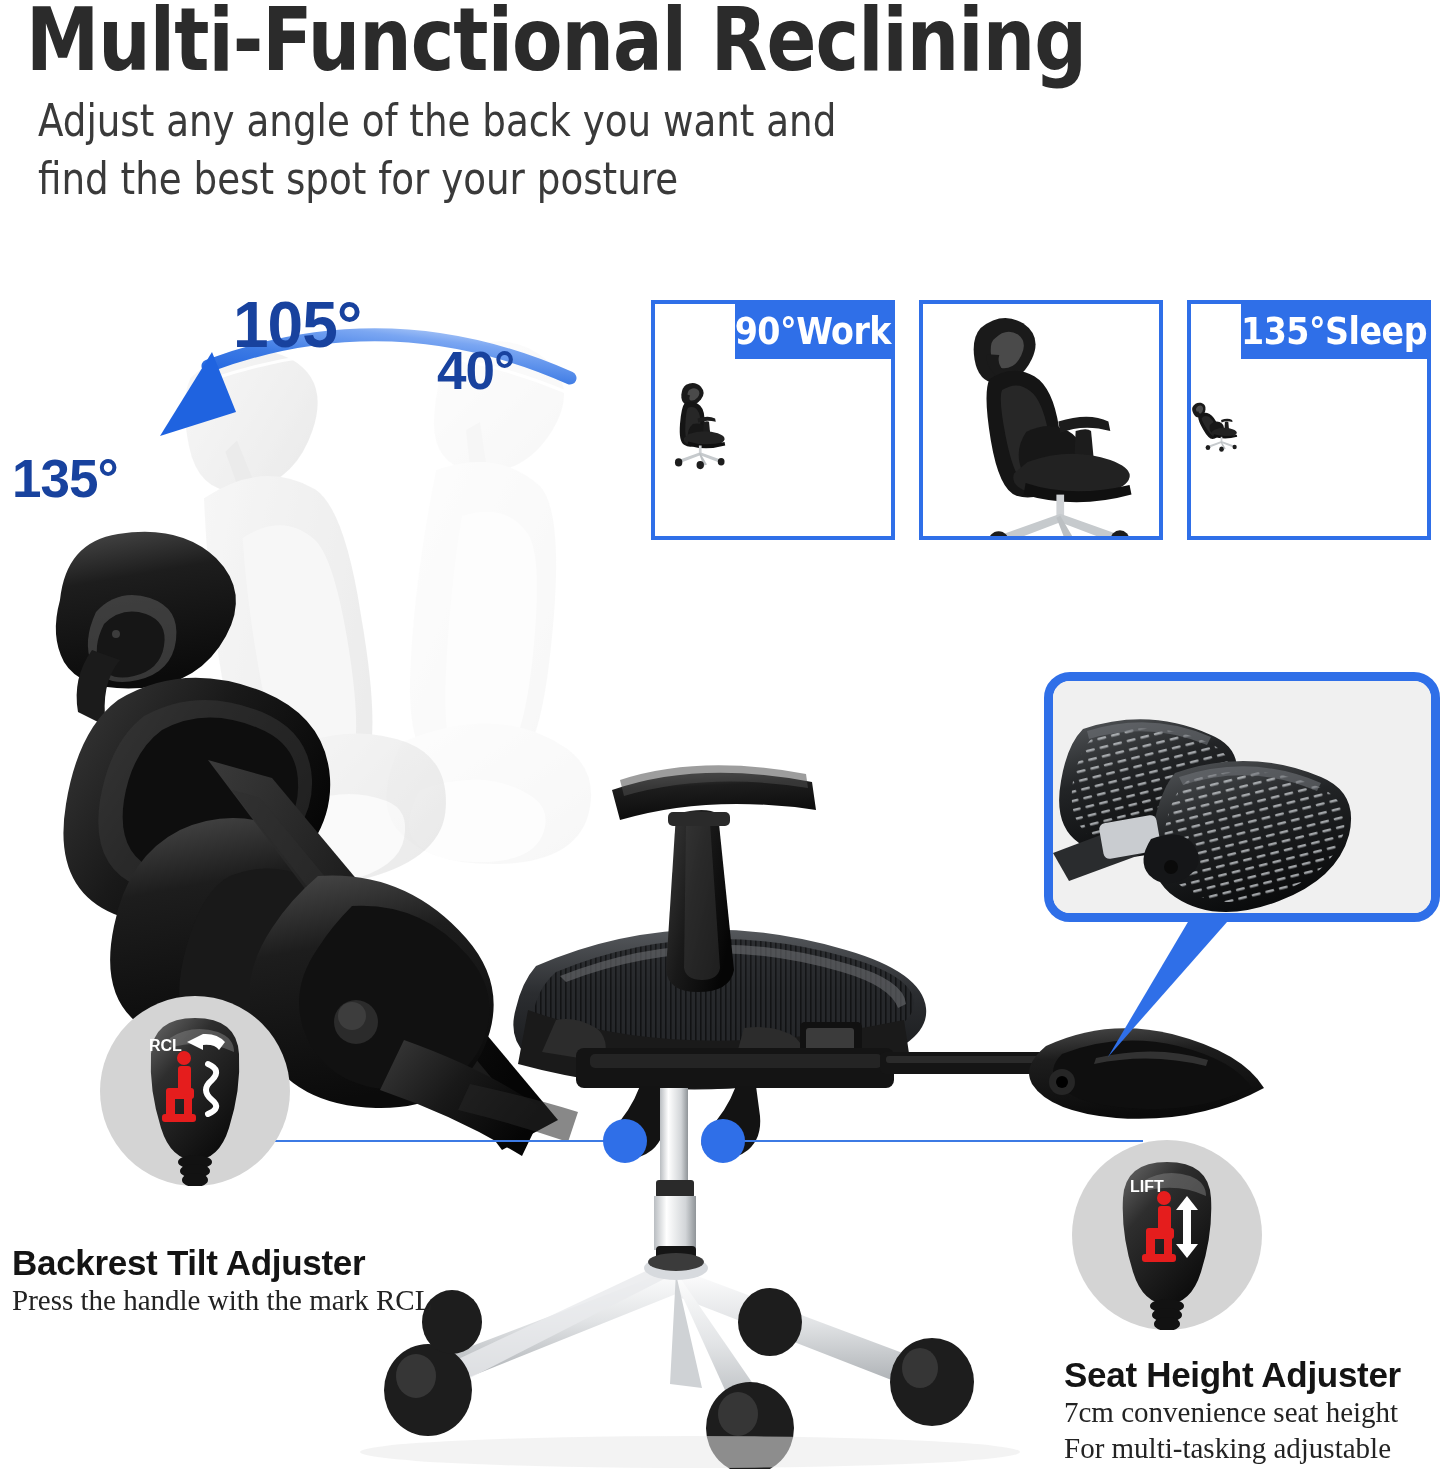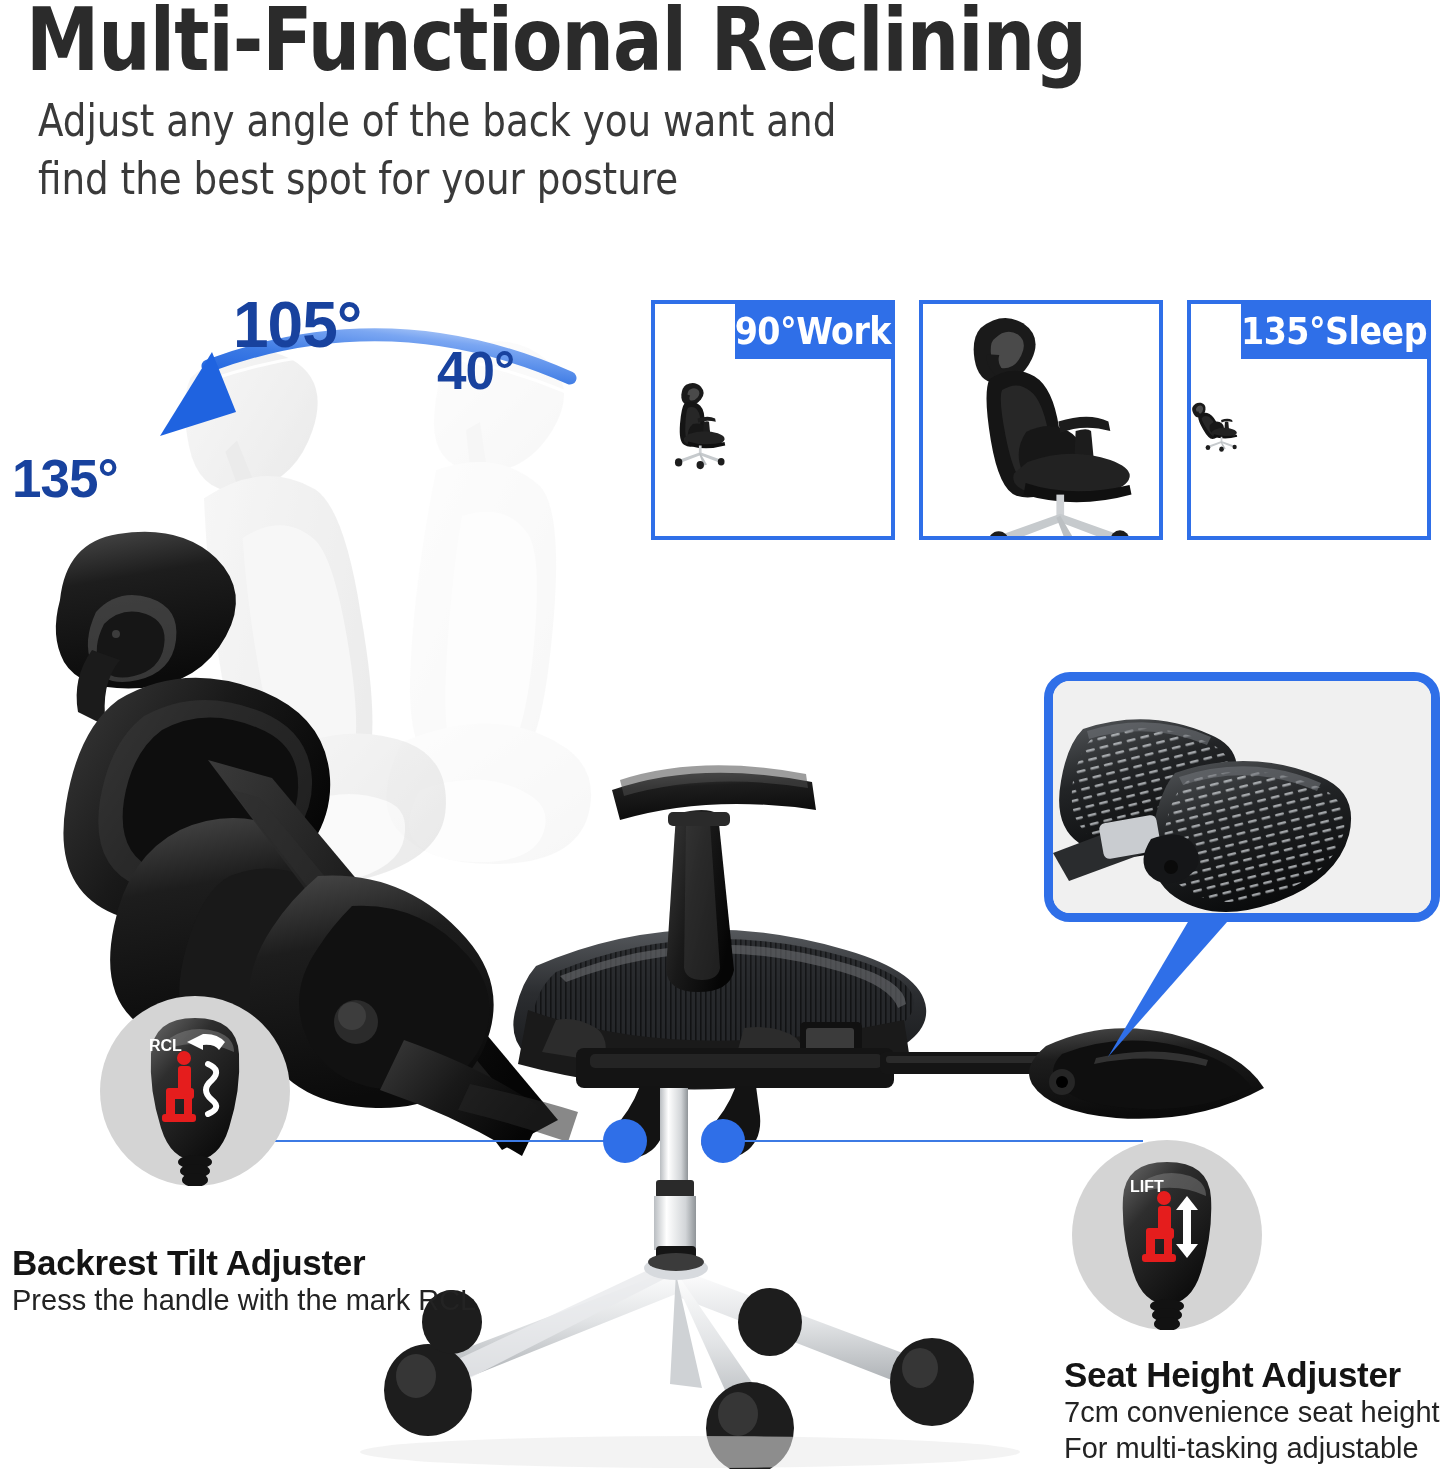--- a/index.html
+++ b/index.html
@@ -71,21 +71,21 @@
   .dot{position:absolute;width:44px;height:44px;border-radius:50%;background:#2f6fe8;}
   #dot-left {left:603px;top:1119px;}
   #dot-right{left:701px;top:1119px;}
 
   
   .cap-title{
     font-family:Liberation Sans, sans-serif;
     font-weight:700;font-size:35px;color:#141414;letter-spacing:-.3px;white-space:nowrap;
   }
   .cap-body{
-    font-family:Liberation Sans, sans-serif;
+    font-family:Liberation Serif, serif;
     font-weight:400;font-size:29px;line-height:1.24;color:#232323;white-space:nowrap;
   }
   #cap-left {position:absolute;left:12px;top:1243px;}
   #cap-right{position:absolute;left:1064px;top:1355px;}
 
   
   .art{position:absolute;left:0;top:0;}
 </style>
 </head>
 <body>

